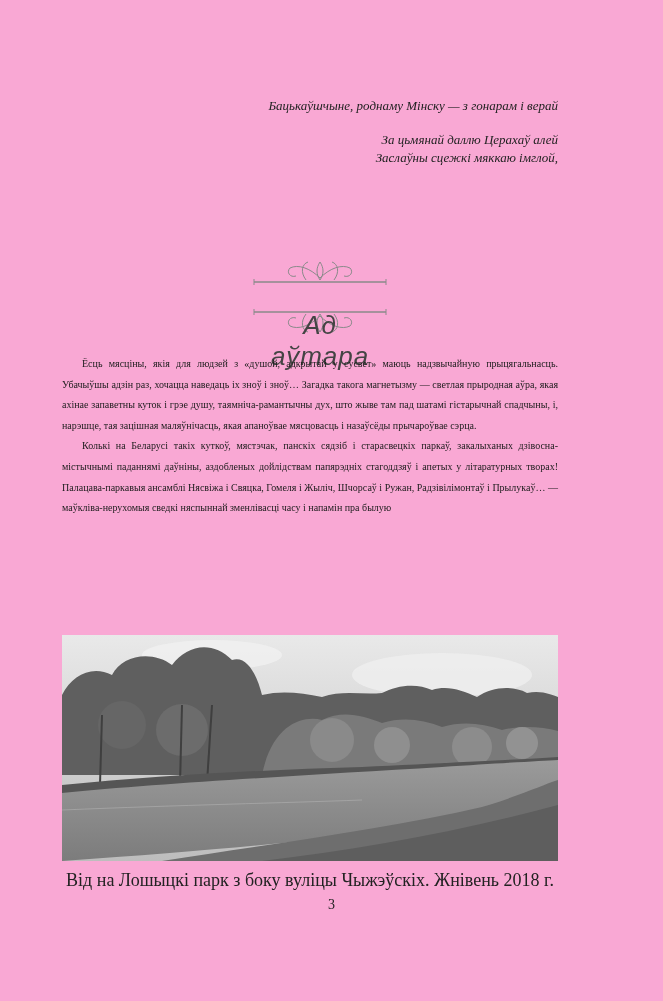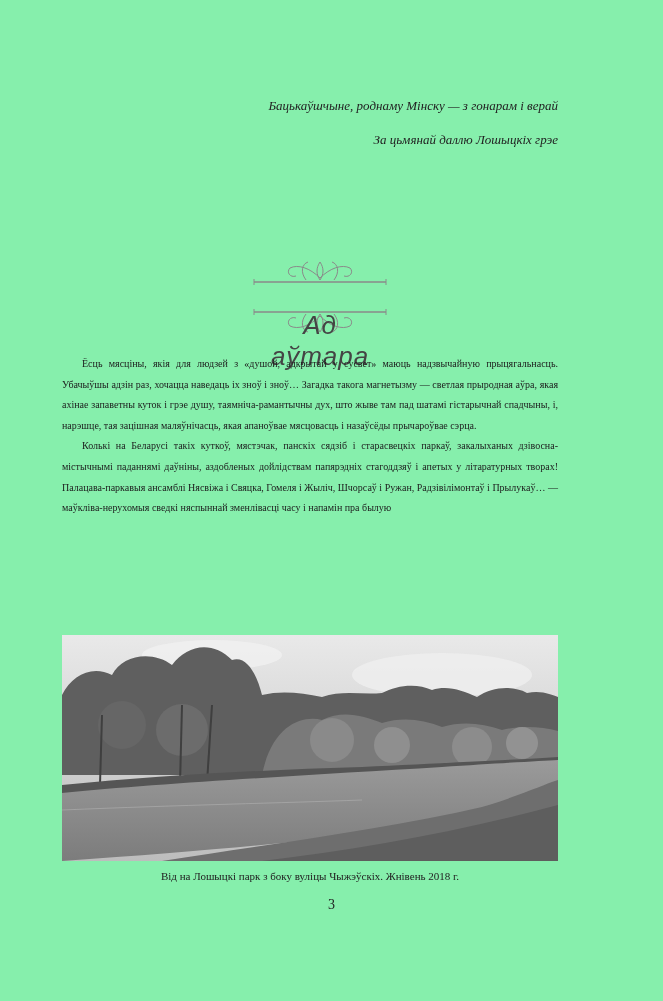--- a/index.html
+++ b/index.html
@@ -1,18 +1,18 @@
 <!DOCTYPE html>
 <html><head>
 <meta charset="utf-8">
 <style>
   html, body { margin: 0; padding: 0; background: #ffffff; }
   body { width: 663px; height: 1001px; position: relative; overflow: hidden;
          font-family: "Liberation Serif", "DejaVu Serif", serif; color: #1a1a1a; }
-  .page { position: absolute; left: 0; top: 0; width: 663px; height: 1001px; background: #86efac; }
+  .page { position: absolute; left: 0; top: 0; width: 663px; height: 1001px; background: #f9a8d4; }
 
   .dedication { position: absolute; left: 200px; width: 358px; top: 98px; text-align: right;
                 font-style: italic; font-size: 13px; color: #222; }
   .epigraph { position: absolute; left: 200px; width: 358px; top: 131px; text-align: right;
               font-style: italic; font-size: 13px; line-height: 17.5px; color: #222; }
   .epigraph .line { display: block; }
   .epigraph-author { position: absolute; left: 200px; width: 358px; top: 206px; text-align: right;
                      font-size: 12.5px; color: #222; }
 
   .heading-ornament { position: absolute; left: 250px; top: 258px; width: 140px; height: 76px; }
@@ -24,33 +24,34 @@
   .body-text { position: absolute; left: 62px; width: 496px; top: 354px;
                font-size: 10px; line-height: 20.6px; text-align: justify; color: #1c1c1c; }
   .body-text p { margin: 0; text-indent: 20px; }
 
   .photo { position: absolute; left: 62px; top: 635px; width: 496px; height: 226px; overflow: hidden;
            background: #d8d8d8; }
   .photo .sky { position: absolute; left: 0; top: 0; width: 100%; height: 100%;
                 background: linear-gradient(180deg, #e9e9e9 0%, #dadada 35%, #cfcfcf 55%, #bdbdbd 100%); }
   .photo .trees { position: absolute; left: 0; top: 0; }
   .caption { position: absolute; left: 62px; width: 496px; top: 870px; text-align: center;
-             font-size: 11px; color: #222; }
+             font-size: 18px; color: #222; }
   .page-number { position: absolute; left: 0; width: 663px; top: 897px; text-align: center;
                  font-size: 14px; color: #222; }
 </style>
 </head>
 <body>
 
 <div class="page">
 
   <div class="dedication">Бацькаўшчыне, роднаму Мінску — з гонарам і верай</div>
 
   <div class="epigraph">
-    <span class="line">За цьмянай даллю Лошыцкіх грэе</span>
+    <span class="line">За цьмянай даллю Церахаў алей</span>
+    <span class="line">Заслаўны сцежкі мяккаю імглой,</span>
   </div>
 
   <div class="heading-ornament">
     <svg width="140" height="76" viewBox="0 0 140 76">
       <g stroke="#8a8a8a" fill="none" stroke-width="1">
 
         <line x1="4" y1="24" x2="136" y2="24" stroke-width="1.6"></line>
         <line x1="4" y1="21" x2="4" y2="27"></line>
         <line x1="136" y1="21" x2="136" y2="27"></line>
 

